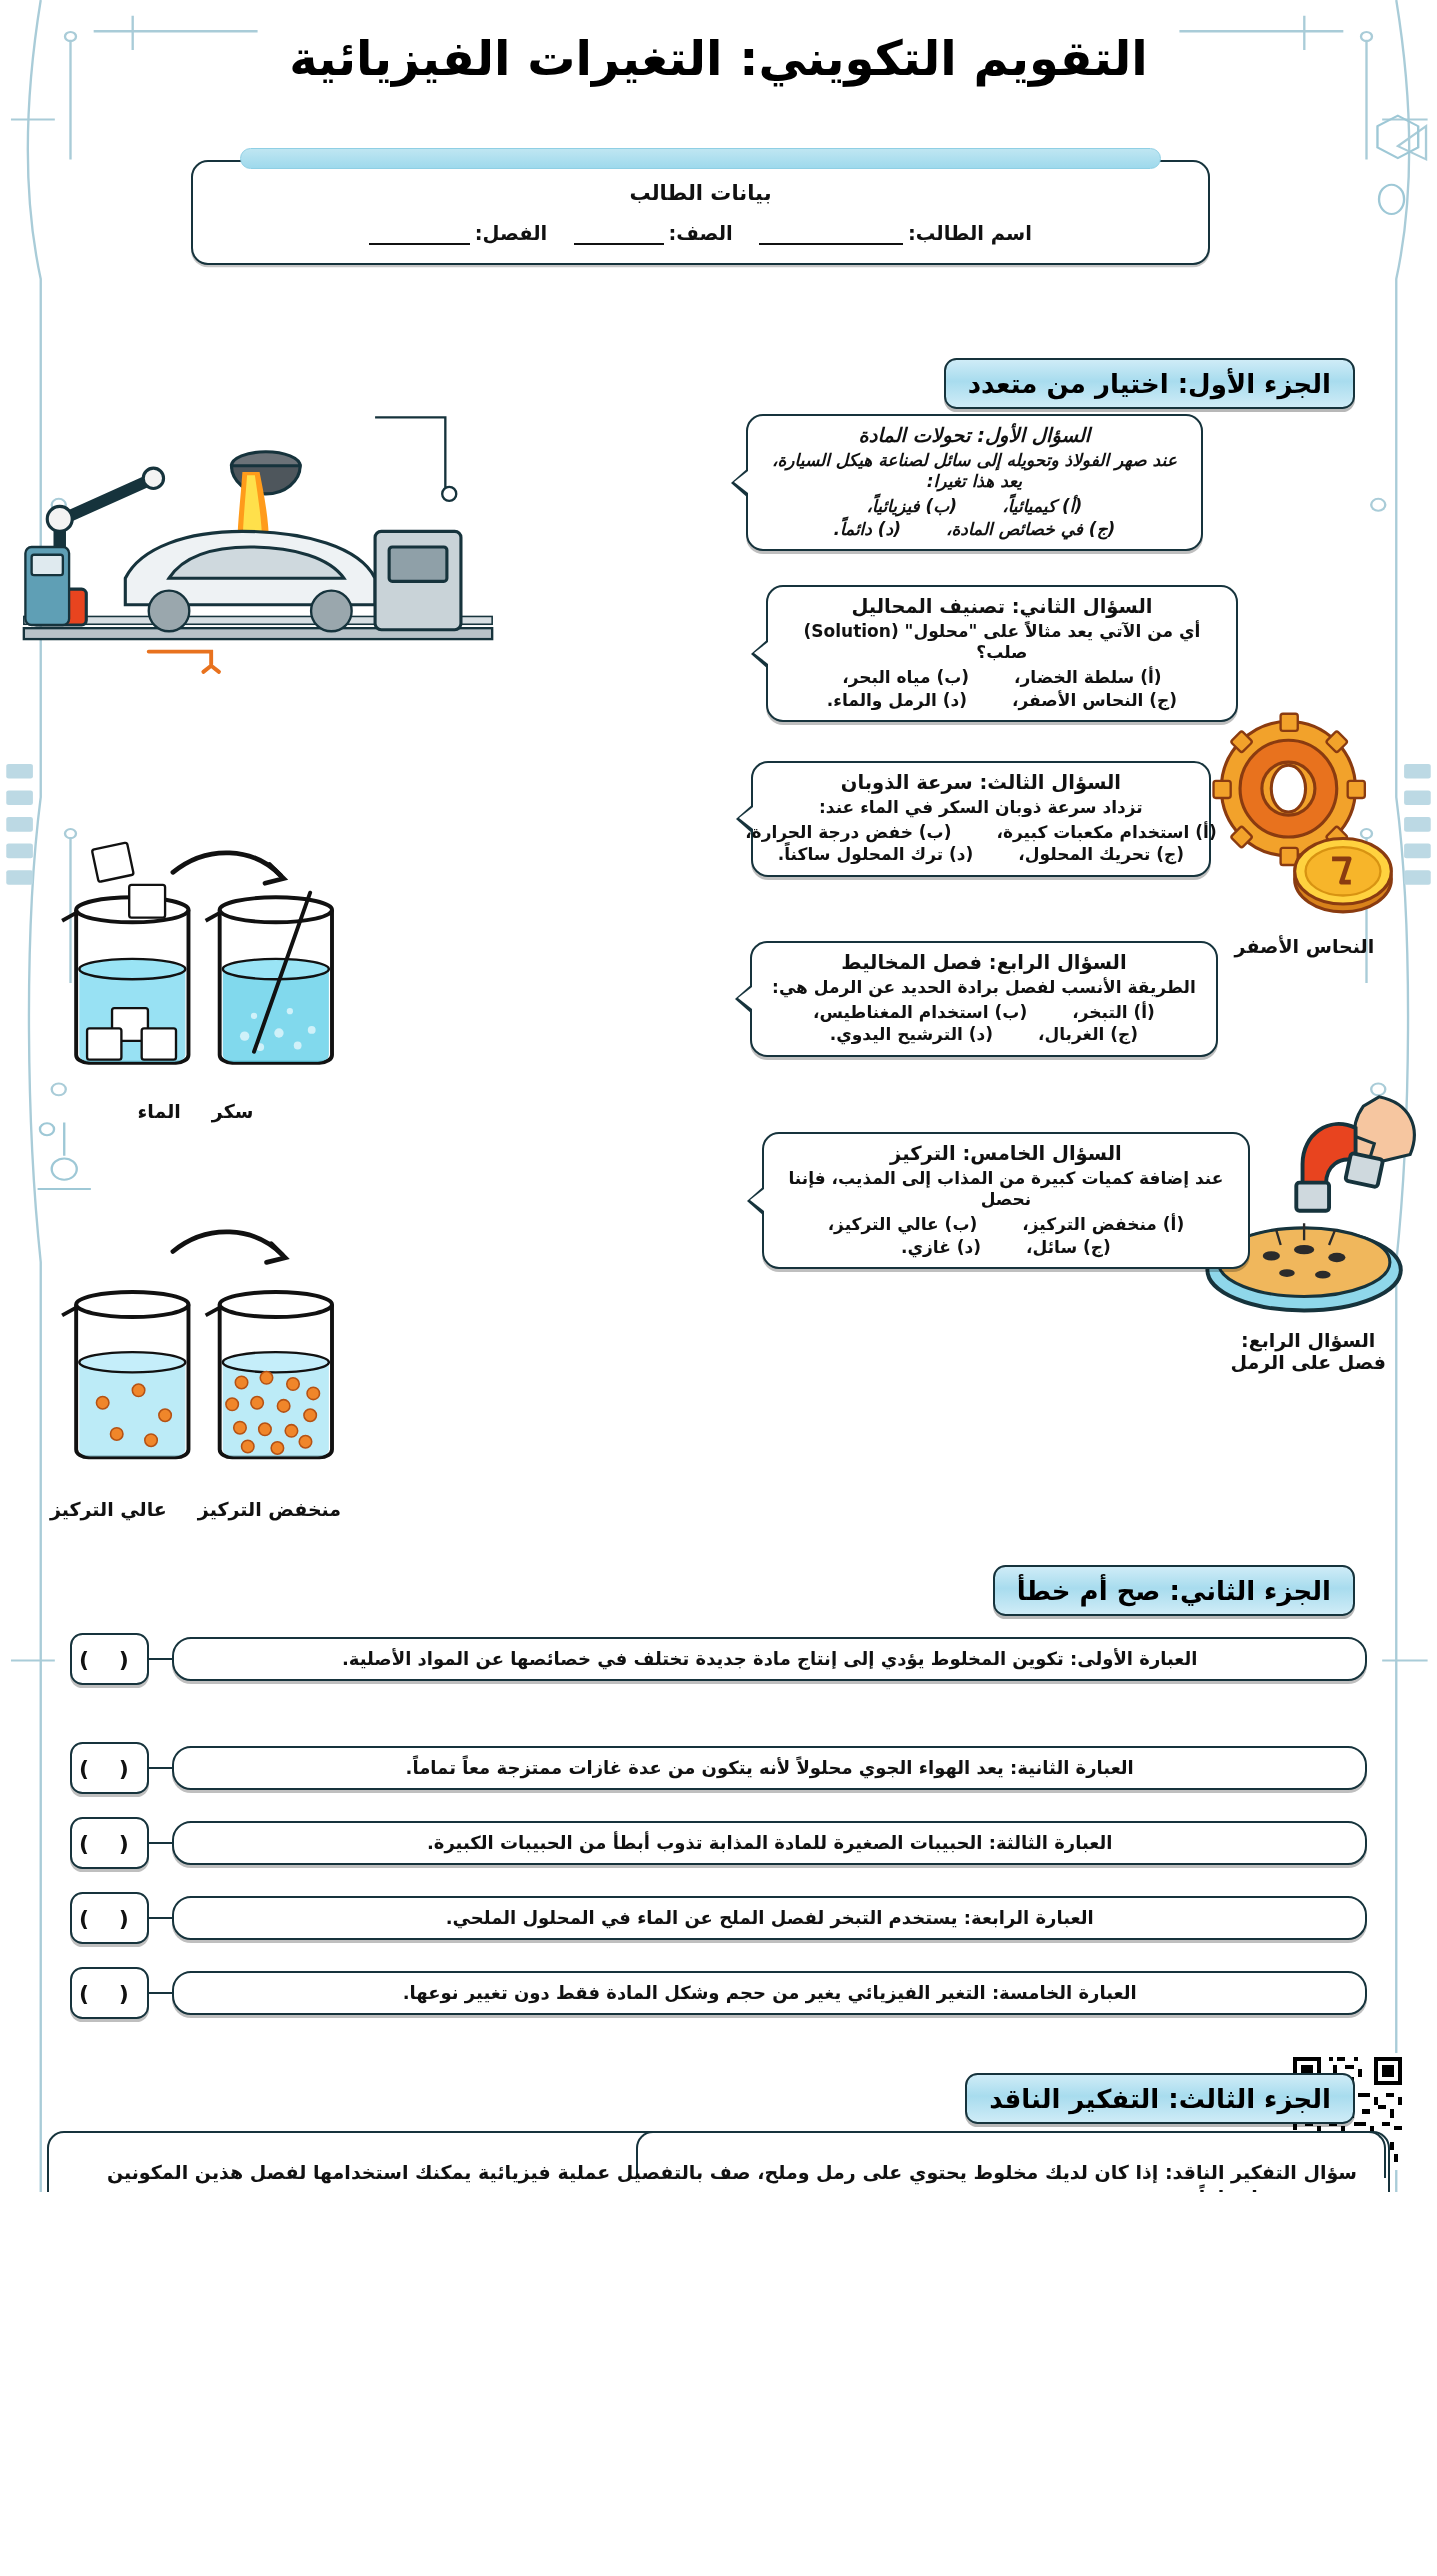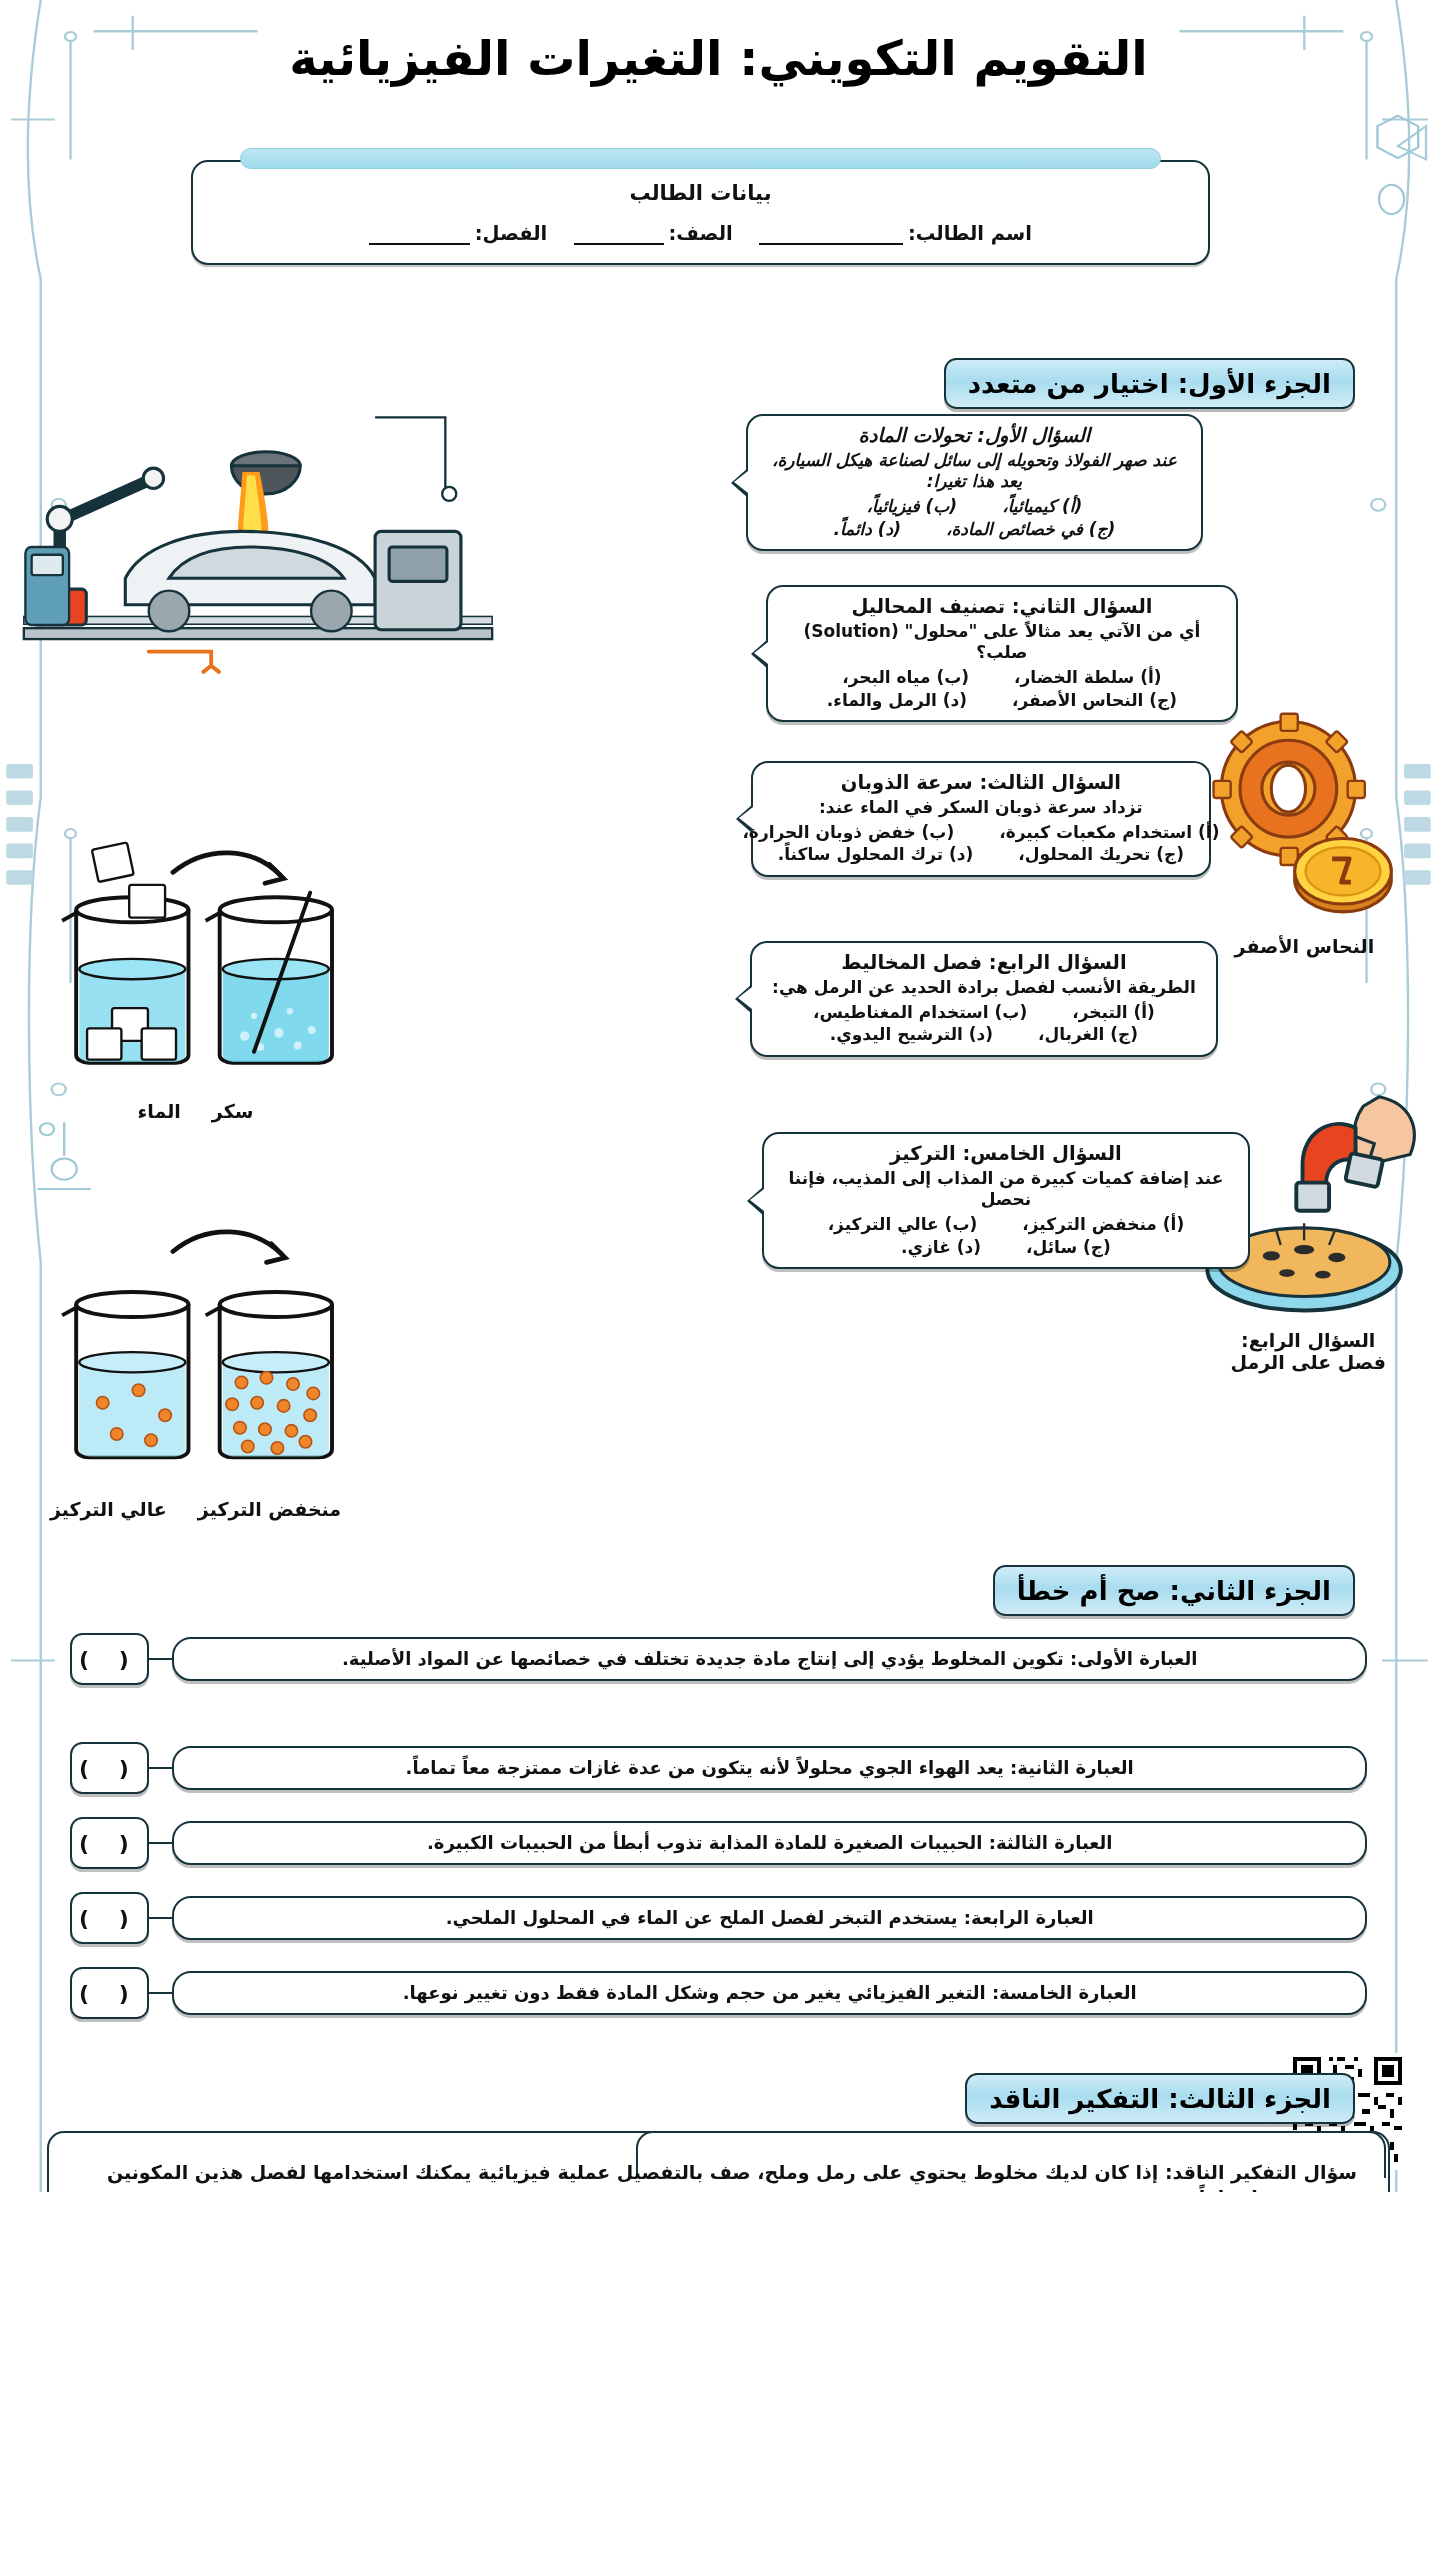--- a/index.html
+++ b/index.html
@@ -355,21 +355,21 @@
     <div class="caption">النحاس الأصفر</div>
   </div>
 
   <div class="qbox" id="q3">
     <div class="tail"></div>
     <div class="qtitle">السؤال الثالث: سرعة الذوبان</div>
     <div class="qstem">تزداد سرعة ذوبان السكر في الماء عند:</div>
     <div class="opts">
       <div class="optrow">
         <span>(أ) استخدام مكعبات كبيرة،</span>
-        <span>(ب) خفض ذوبان الحرارة،</span>
+        <span>(ب) خفض درجة الحرارة،</span>
       </div>
       <div class="optrow">
         <span>(ج) تحريك المحلول،</span>
         <span>(د) ترك المحلول ساكناً.</span>
       </div>
     </div>
   </div>
 
   <div class="illus" style="top:824px;right:1066px;width:351px;height:312px;">
     <svg viewBox="0 0 450 350" width="351" height="273">

